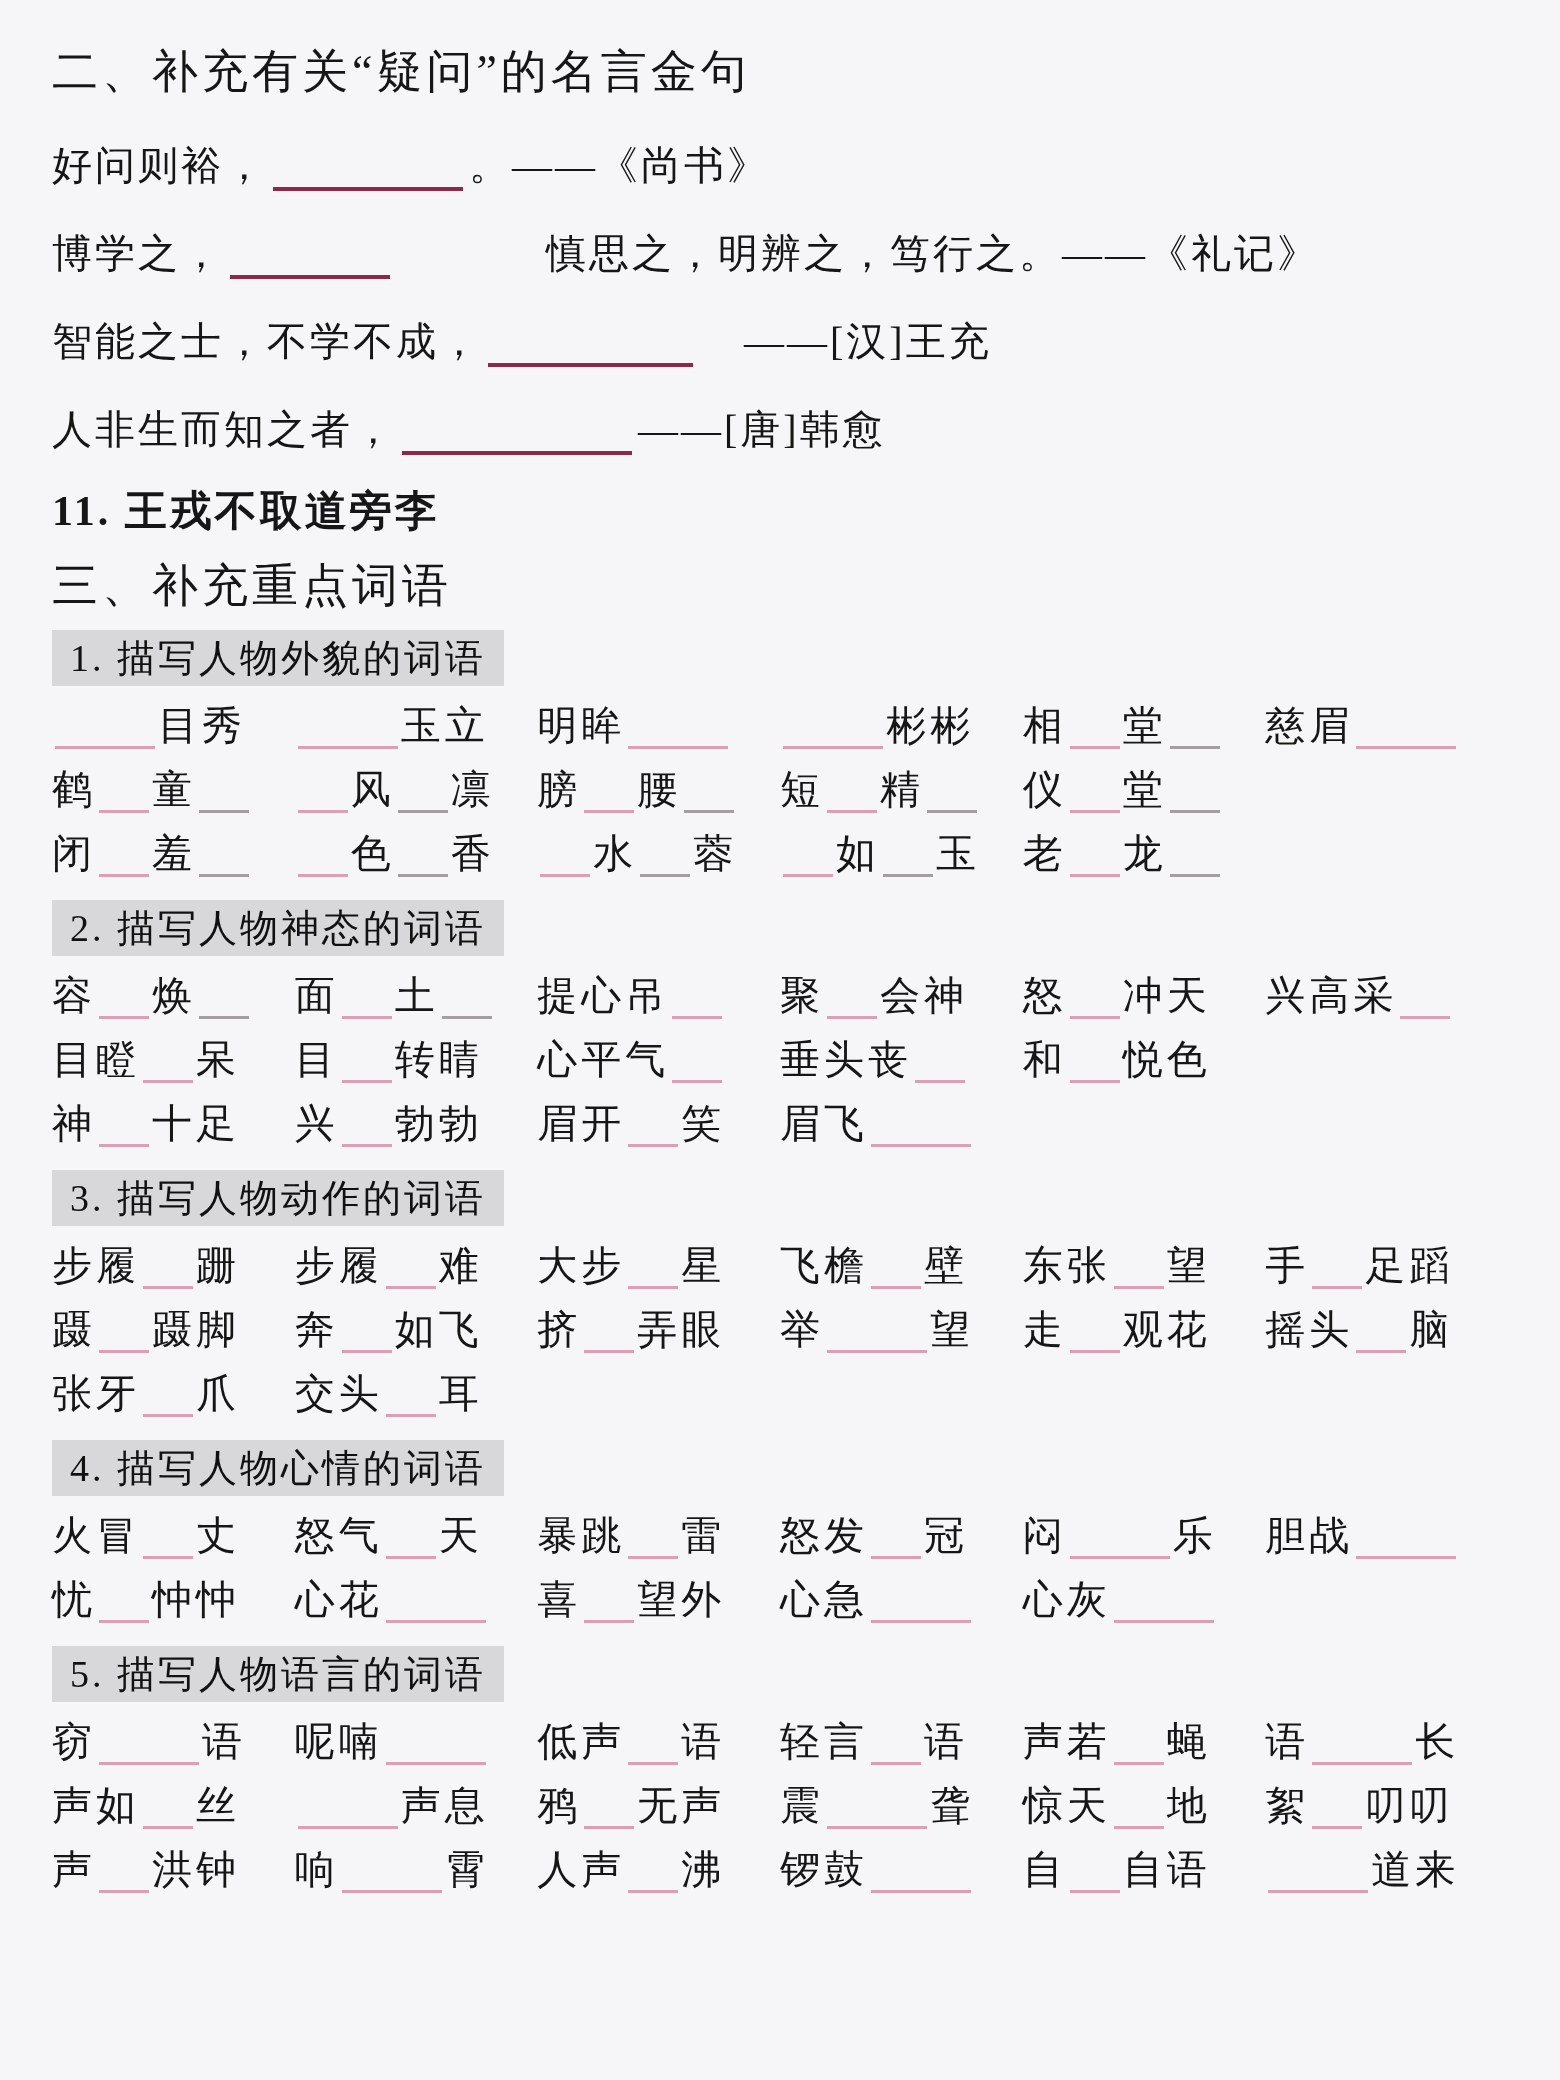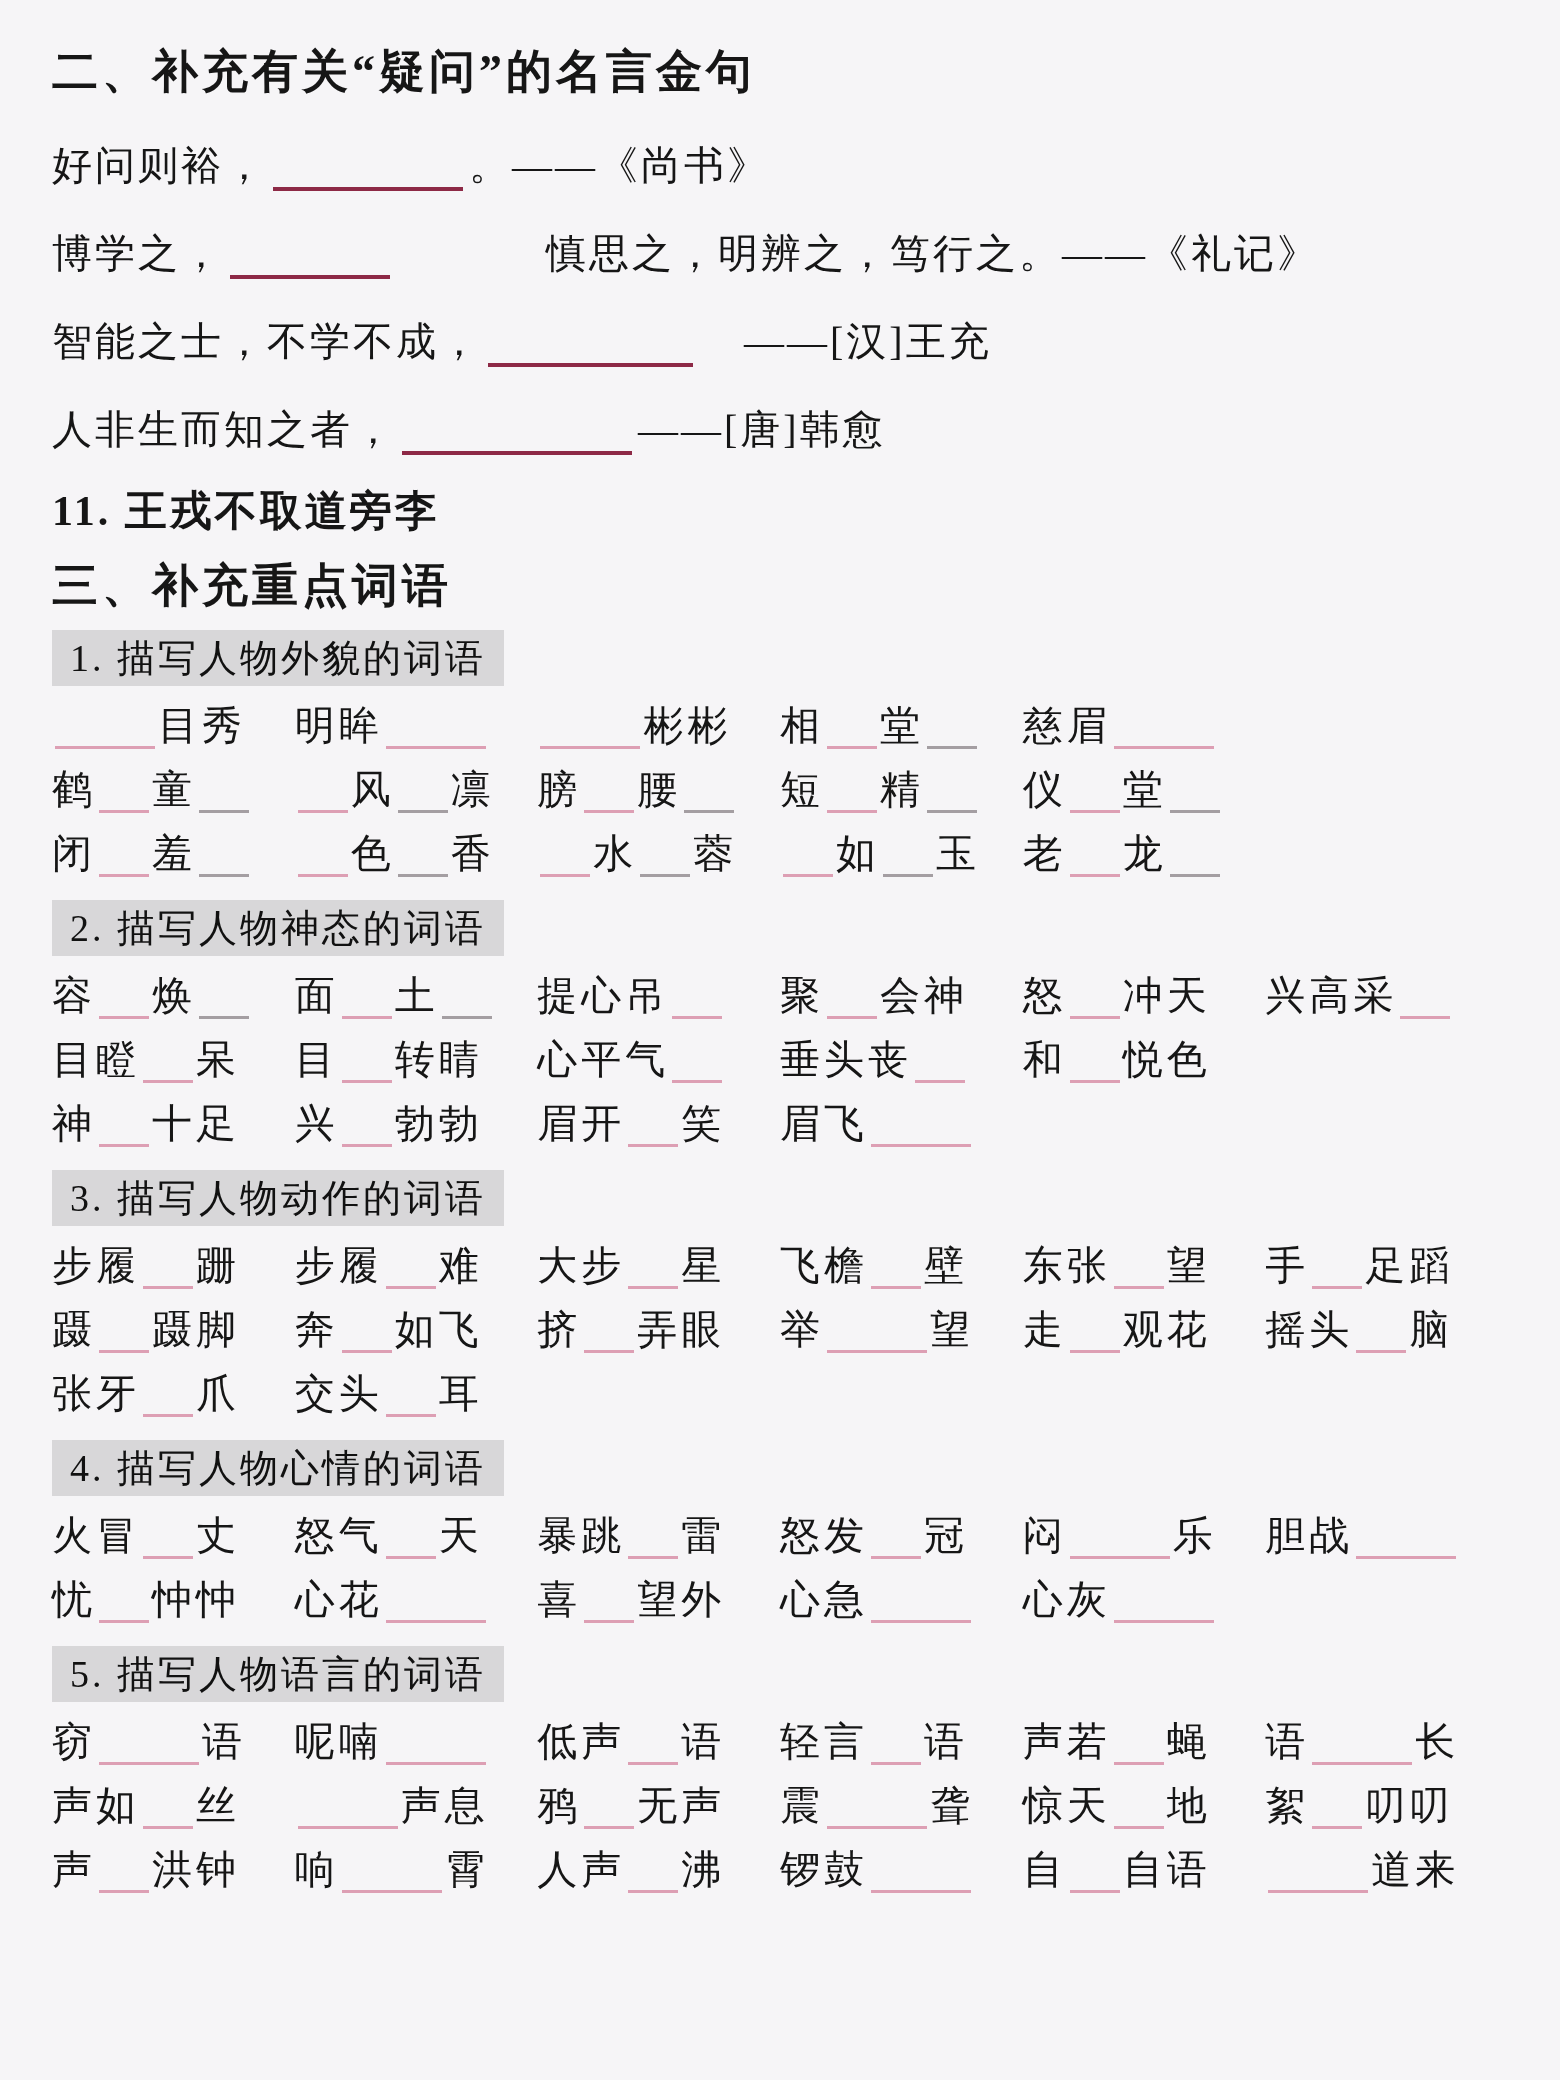--- a/index.html
+++ b/index.html
@@ -2,21 +2,21 @@
 <html><head>
 <meta charset="utf-8">
 <style>
   html,body{margin:0;padding:0}
   body{
     width:1560px;height:2080px;box-sizing:border-box;
     background:#f6f5f7;color:#161616;
     font-family:"Liberation Serif","DejaVu Serif",serif;
     padding:44px 52px 0;overflow:hidden;
   }
-  h1.sec{font-size:46px;line-height:56px;margin:0 0 22px;font-weight:700;letter-spacing:4px}
+  h1.sec{font-size:46px;line-height:56px;margin:0 0 22px;font-weight:400;letter-spacing:4px}
   h1#words-heading{margin:20px 0 2px}
   .line{font-size:40px;line-height:88px;letter-spacing:3px;white-space:nowrap}
   #lesson-title{font-size:42px;line-height:54px;margin:10px 0 0;font-weight:700;letter-spacing:3px}
   #lesson .line{line-height:84px}
   .t{display:inline}
   .gap{display:inline-block;height:1px}
   .bl{display:inline-block;height:28px;margin:0 6px;border-bottom:4px solid #8d2946;vertical-align:-12px}
   .bl.dark {border-color:#8d2946;border-bottom-width:4px}
   .bl.light{border-color:#eeaec2;border-bottom-width:4px}
   .bl.pink {border-color:#dd9fb4;border-bottom-width:3px}
@@ -42,20 +42,21 @@
   </div>
 
 <div id="lesson">
   <h2 id="lesson-title">11. 王戎不取道旁李</h2>
 </div>
 
 <h1 class="sec" id="words-heading">三、补充重点词语</h1>
 <div id="groups">
     <div class="grp"><div class="label">1. 描写人物外貌的词语</div><div class="row">
         <span class="w"><i class="bl pink" style="width: 100px;"></i><span class="t">目秀</span></span>
+        <span class="w"><i class="bl pink" style="width: 100px;"></i><span class="t">玉立</span></span>
         <span class="w"><span class="t">明眸</span><i class="bl pink" style="width: 100px;"></i></span>
         <span class="w"><i class="bl pink" style="width: 100px;"></i><span class="t">彬彬</span></span>
         <span class="w"><span class="t">相</span><i class="bl pink" style="width: 50px;"></i><span class="t">堂</span><i class="bl gray" style="width: 50px;"></i></span>
         <span class="w"><span class="t">慈眉</span><i class="bl pink" style="width: 100px;"></i></span>
       </div><div class="row">
         <span class="w"><span class="t">鹤</span><i class="bl pink" style="width: 50px;"></i><span class="t">童</span><i class="bl gray" style="width: 50px;"></i></span>
         <span class="w"><i class="bl pink" style="width: 50px;"></i><span class="t">风</span><i class="bl gray" style="width: 50px;"></i><span class="t">凛</span></span>
         <span class="w"><span class="t">膀</span><i class="bl pink" style="width: 50px;"></i><span class="t">腰</span><i class="bl gray" style="width: 50px;"></i></span>
         <span class="w"><span class="t">短</span><i class="bl pink" style="width: 50px;"></i><span class="t">精</span><i class="bl gray" style="width: 50px;"></i></span>
         <span class="w"><span class="t">仪</span><i class="bl pink" style="width: 50px;"></i><span class="t">堂</span><i class="bl gray" style="width: 50px;"></i></span>

